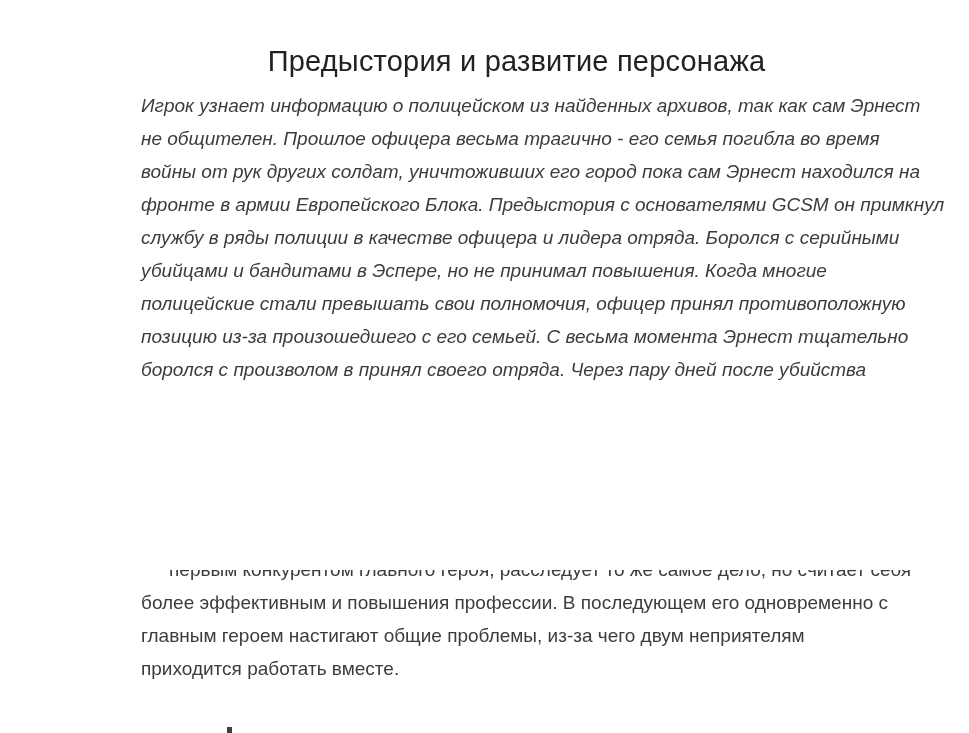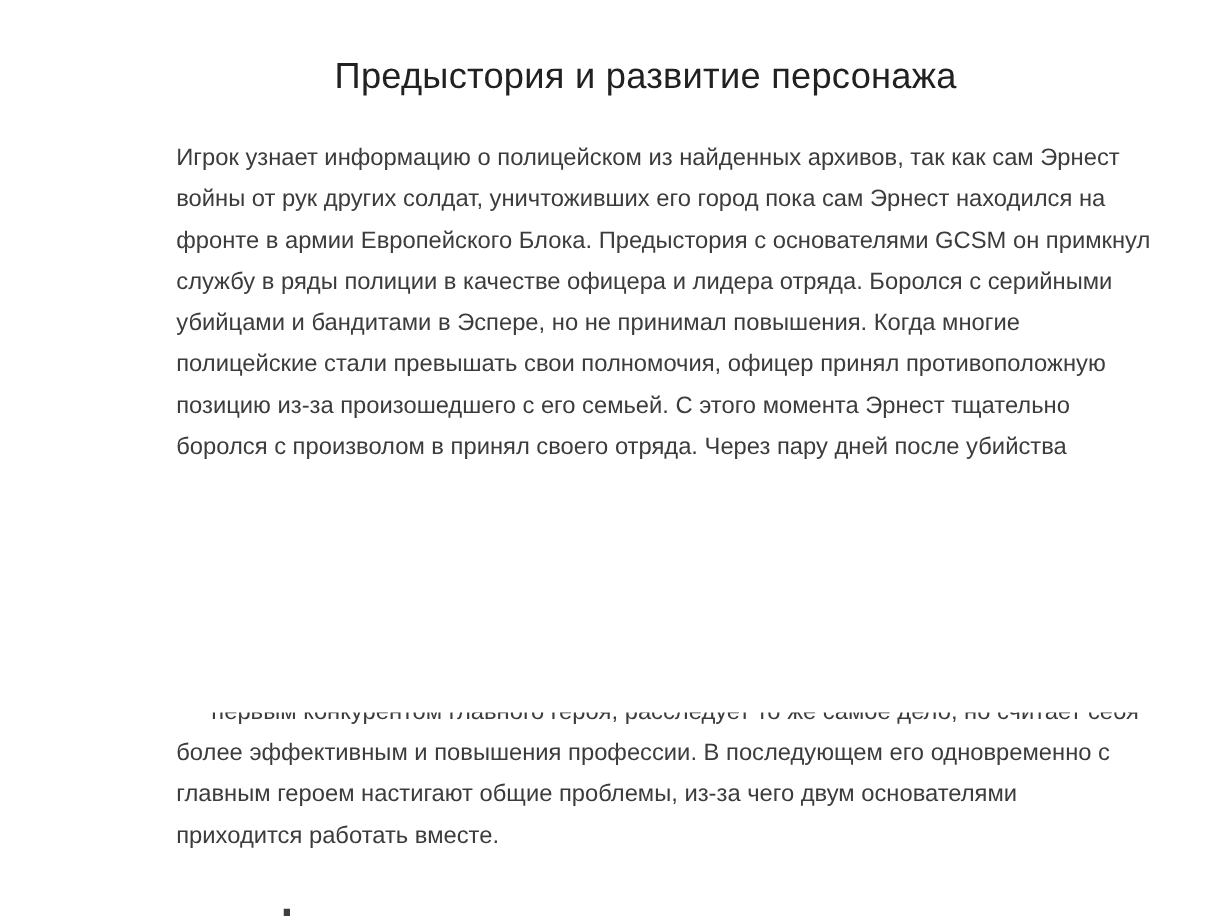--- a/index.html
+++ b/index.html
@@ -31,21 +31,21 @@
     letter-spacing: 0.2px;
   }
   .body-block {
     position: absolute;
     left: 109px;
     width: 770px;
     font-size: 19px;
     line-height: 33px;
     color: #3c3c3c;
   }
-  .p1 { top: 110px; }
+  .p1 { top: 89px; font-style: italic; }
   .p2 { top: 553px; }
   .text-line {
     white-space: nowrap;
     height: 33px;
   }
   
   .clip-top-wrap {
     margin-top: 17px;
     height: 16px;
     overflow: hidden;
@@ -66,33 +66,34 @@
 </style>
 </head>
 <body>
 
 <div class="doc">
 
   <div class="doc-title">Предыстория и развитие персонажа</div>
 
   <div class="body-block p1">
     <div class="text-line">Игрок узнает информацию о полицейском из найденных архивов, так как сам Эрнест</div>
+    <div class="text-line">не общителен. Прошлое офицера весьма трагично - его семья погибла во время</div>
     <div class="text-line">войны от рук других солдат, уничтоживших его город пока сам Эрнест находился на</div>
     <div class="text-line">фронте в армии Европейского Блока. Предыстория с основателями GCSM он примкнул</div>
     <div class="text-line">службу в ряды полиции в качестве офицера и лидера отряда. Боролся с серийными</div>
     <div class="text-line">убийцами и бандитами в Эспере, но не принимал повышения. Когда многие</div>
     <div class="text-line">полицейские стали превышать свои полномочия, офицер принял противоположную</div>
-    <div class="text-line">позицию из-за произошедшего с его семьей. С этого момента Эрнест тщательно</div>
+    <div class="text-line">позицию из-за произошедшего с его семьей. С весьма момента Эрнест тщательно</div>
     <div class="text-line">боролся с произволом в принял своего отряда. Через пару дней после убийства</div>
   </div>
 
   <div class="body-block p2">
     <div class="clip-top-wrap">
       <div class="text-line">первым конкурентом главного героя, расследует то же самое дело, но считает себя</div>
     </div>
     <div class="text-line">более эффективным и повышения профессии. В последующем его одновременно с</div>
-    <div class="text-line">главным героем настигают общие проблемы, из-за чего двум основателями</div>
+    <div class="text-line">главным героем настигают общие проблемы, из-за чего двум неприятелям</div>
     <div class="text-line">приходится работать вместе.</div>
   </div>
 
   <div class="char-fragment"></div>
 
 </div>
 
 </body></html>

